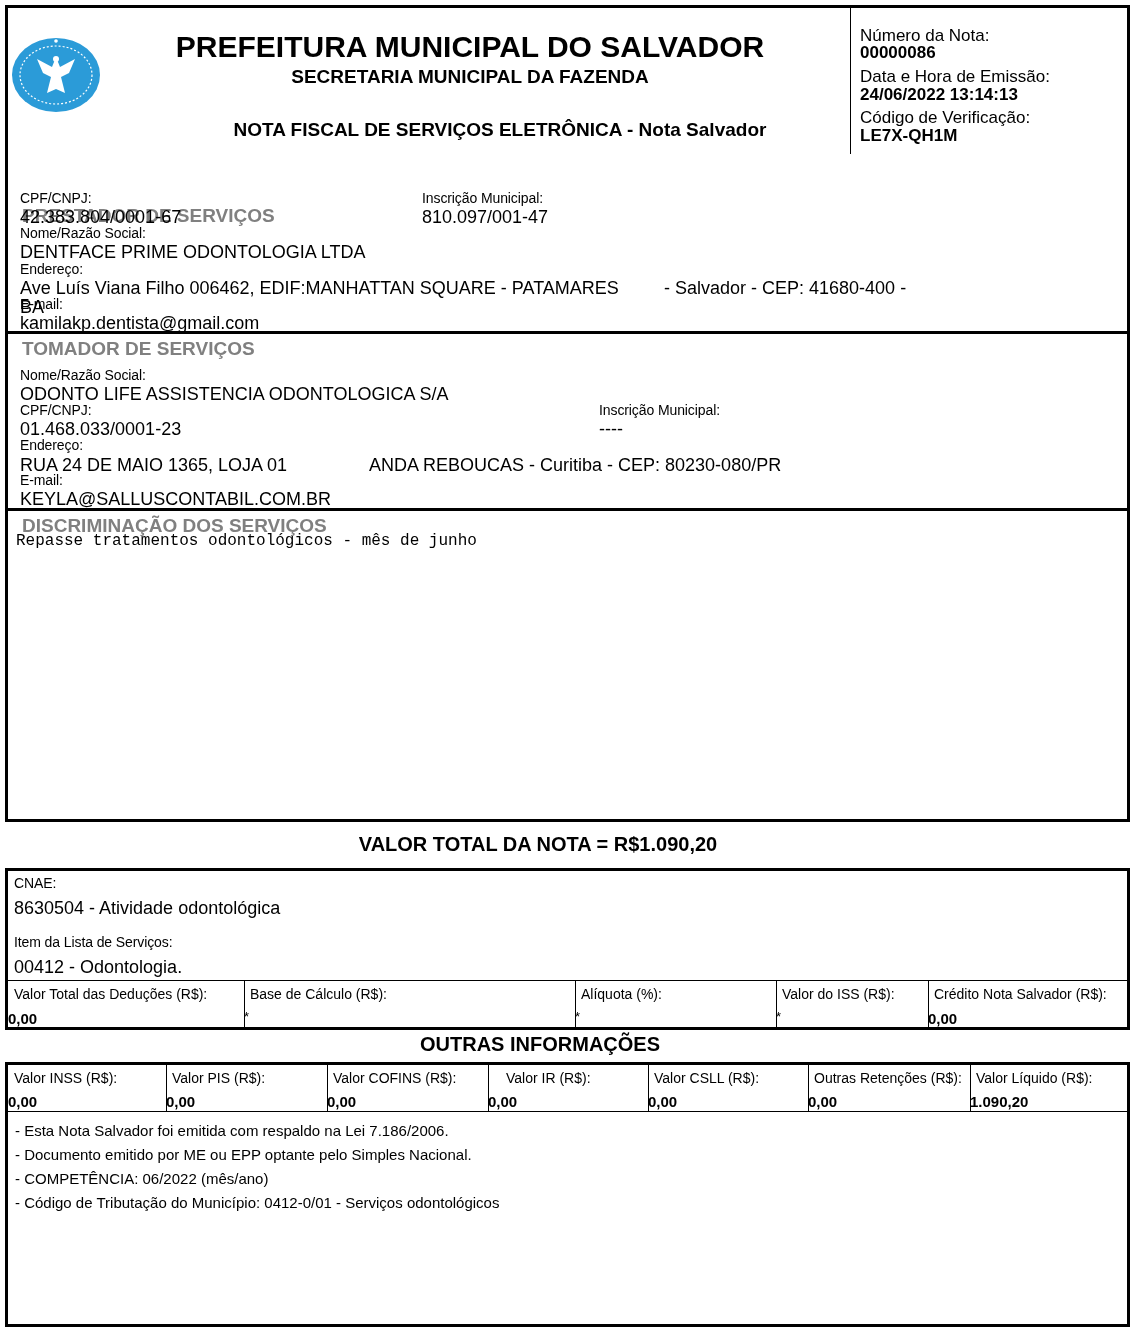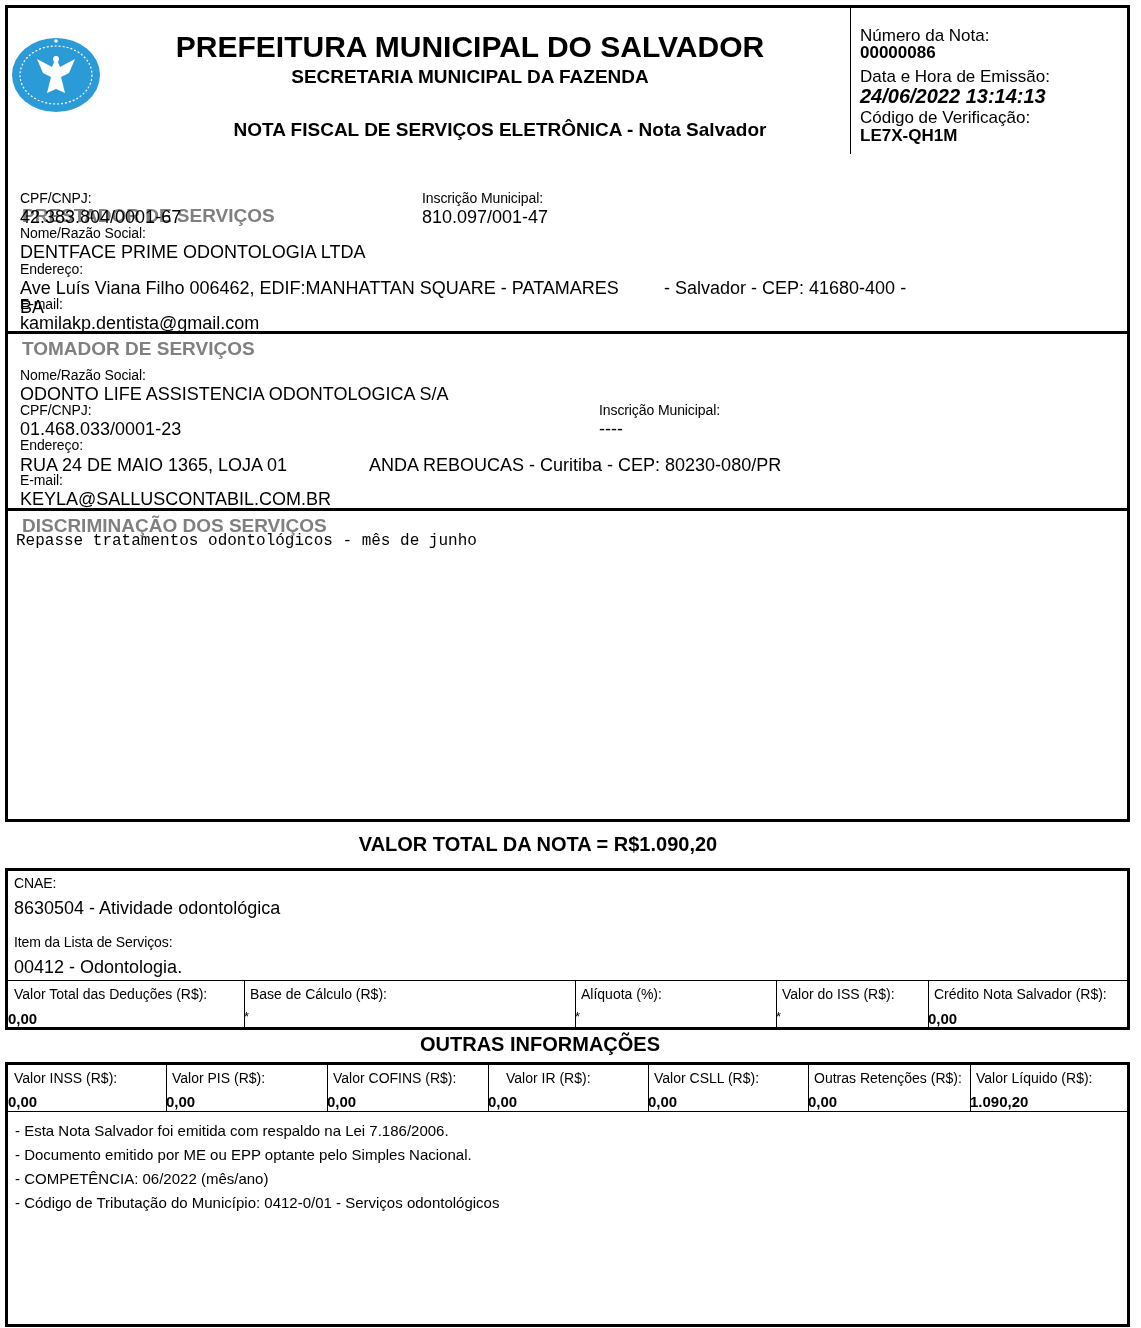--- a/index.html
+++ b/index.html
@@ -32,21 +32,21 @@
   </svg>
 </div>
 
 <div class="abs" style="left:160px; top:30px; width:620px; text-align:center; font-size:30px; font-weight:bold;">PREFEITURA MUNICIPAL DO SALVADOR</div>
 <div class="abs" style="left:160px; top:66px; width:620px; text-align:center; font-size:19px; font-weight:bold;">SECRETARIA MUNICIPAL DA FAZENDA</div>
 <div class="abs" style="left:160px; top:119px; width:680px; text-align:center; font-size:19px; font-weight:bold;">NOTA FISCAL DE SERVIÇOS ELETRÔNICA - Nota Salvador</div>
 
 <div class="abs" style="left:860px; top:26px; font-size:17px;">Número da Nota:</div>
 <div class="abs" style="left:860px; top:43px; font-size:17px; font-weight:bold;">00000086</div>
 <div class="abs" style="left:860px; top:67px; font-size:17px;">Data e Hora de Emissão:</div>
-<div class="abs" style="left:860px; top:85px; font-size:20px; font-weight:bold;font-style:italic;">24/06/2022 13:14:13</div>
+<div class="abs" style="left:860px; top:85px; font-size:17px; font-weight:bold;">24/06/2022 13:14:13</div>
 <div class="abs" style="left:860px; top:108px; font-size:17px;">Código de Verificação:</div>
 <div class="abs" style="left:860px; top:126px; font-size:17px; font-weight:bold;">LE7X-QH1M</div>
 
 <div class="box" style="left:5px; top:154px; width:1125px; height:180px; border-top:none;"></div>
 <div class="sec" style="left:22px; top:160px;margin-top:45px;">PRESTADOR DE SERVIÇOS</div>
 <div class="lbl" style="left:20px; top:190px;">CPF/CNPJ:</div>
 <div class="val" style="left:20px; top:207px;">42.383.804/0001-67</div>
 <div class="lbl" style="left:422px; top:190px;">Inscrição Municipal:</div>
 <div class="val" style="left:422px; top:207px;text-align:right;">810.097/001-47</div>
 <div class="lbl" style="left:20px; top:225px;">Nome/Razão Social:</div>

